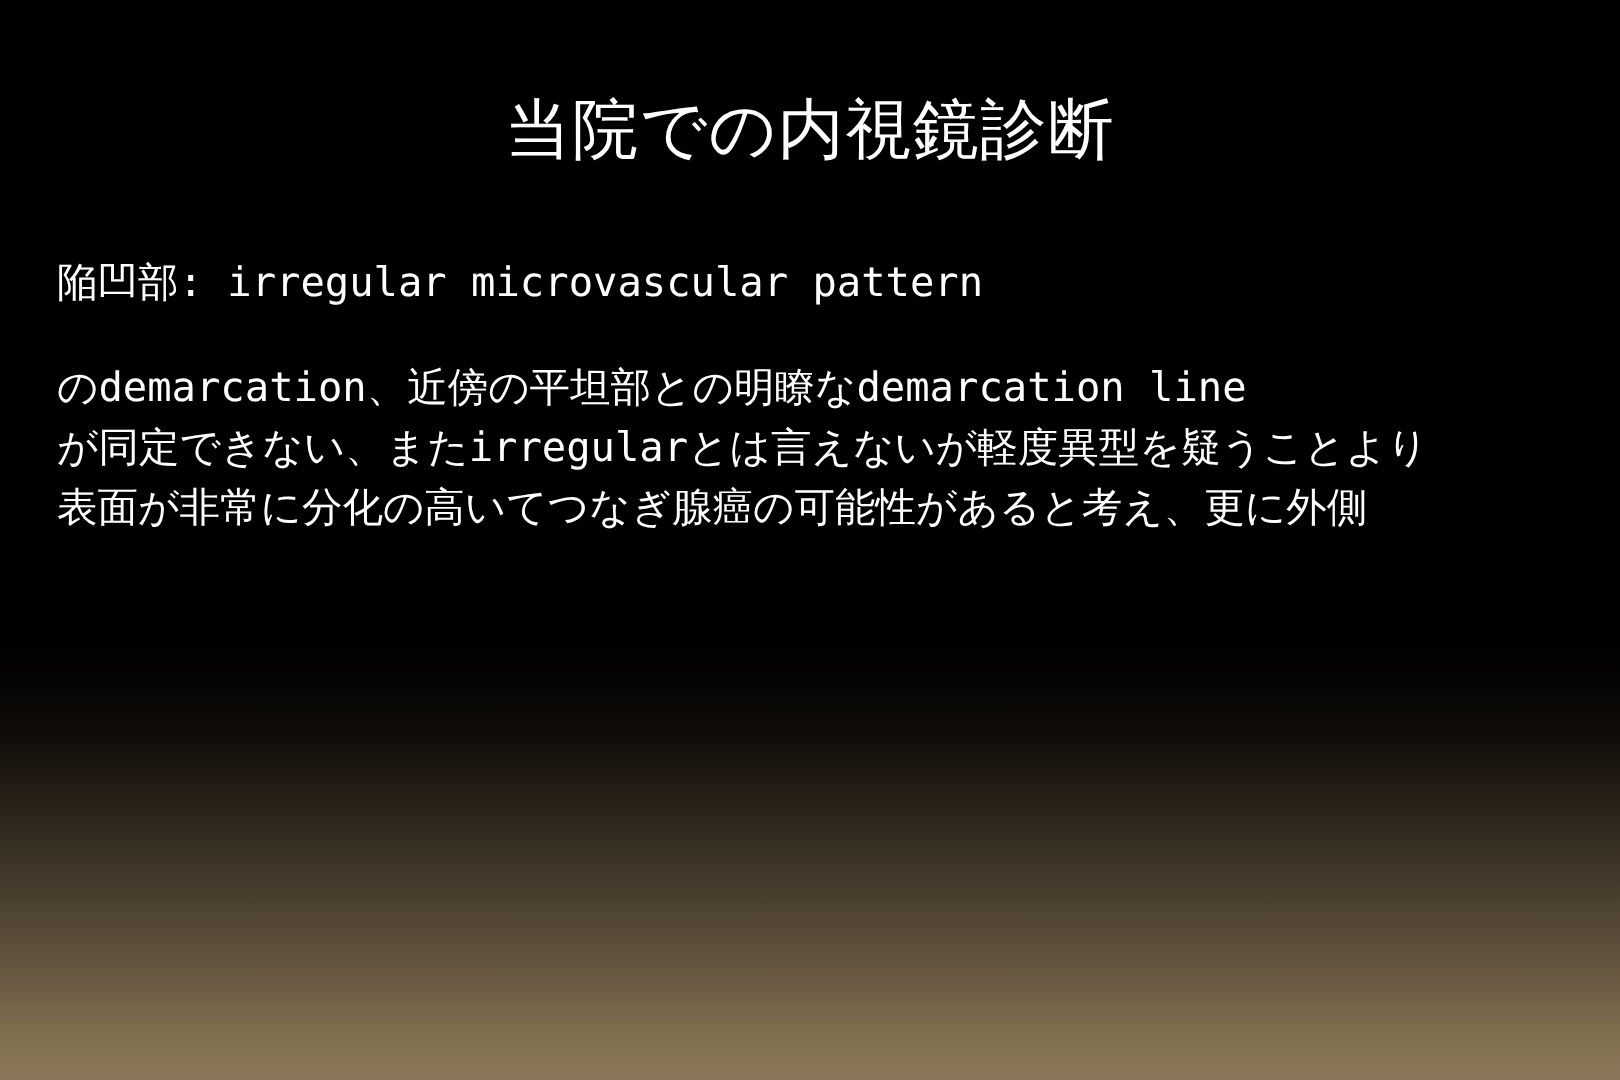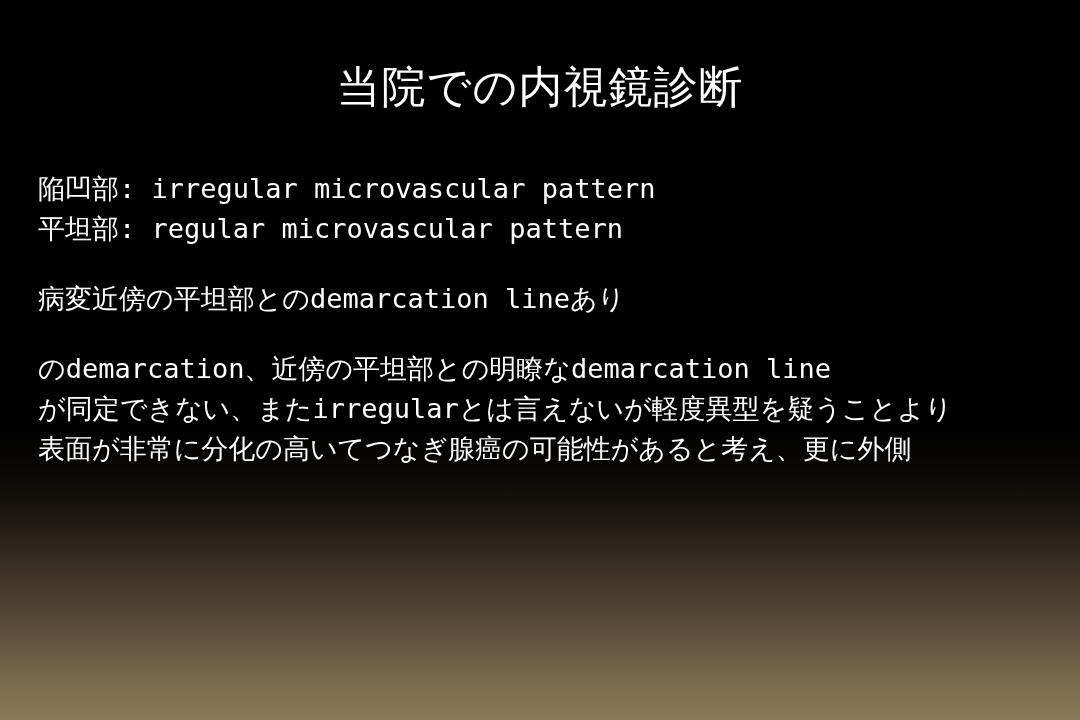--- a/index.html
+++ b/index.html
@@ -87,26 +87,24 @@
 <body>
 
 <div id="slide">
 
   <h1 id="slide-title">当院での内視鏡診断</h1>
 
   <div id="body-content">
 
     <div class="para">
       <div class="line">陥凹部: irregular microvascular pattern</div>
-      <div class="line">平坦部: regular microvascular pattern</div>
     </div>
 
 
     <div class="para">
-      <div class="line">病変近傍の平坦部とのdemarcation lineあり</div>
     </div>
 
     <div class="para para-dense">
       <div class="line">のdemarcation、近傍の平坦部との明瞭なdemarcation line</div>
       <div class="line">が同定できない、またirregularとは言えないが軽度異型を疑うことより</div>
       <div class="line">表面が非常に分化の高いてつなぎ腺癌の可能性があると考え、更に外側</div>
     </div>
 
   </div>
 </div>

